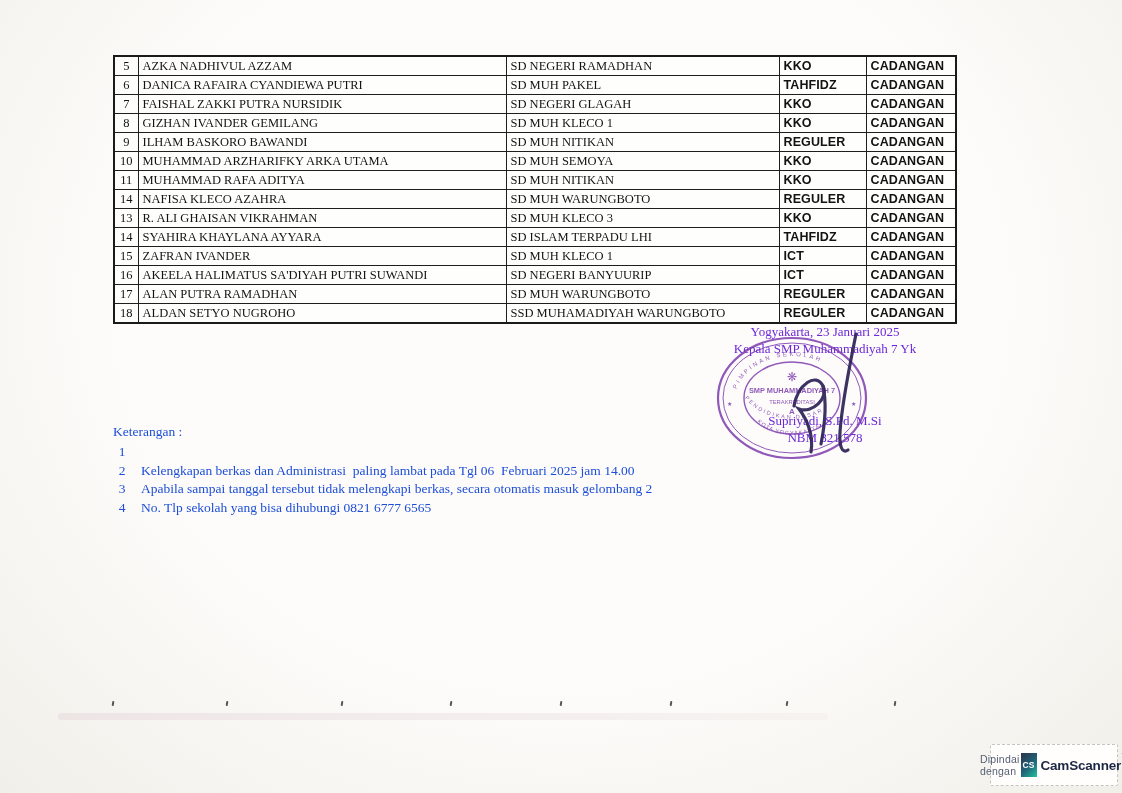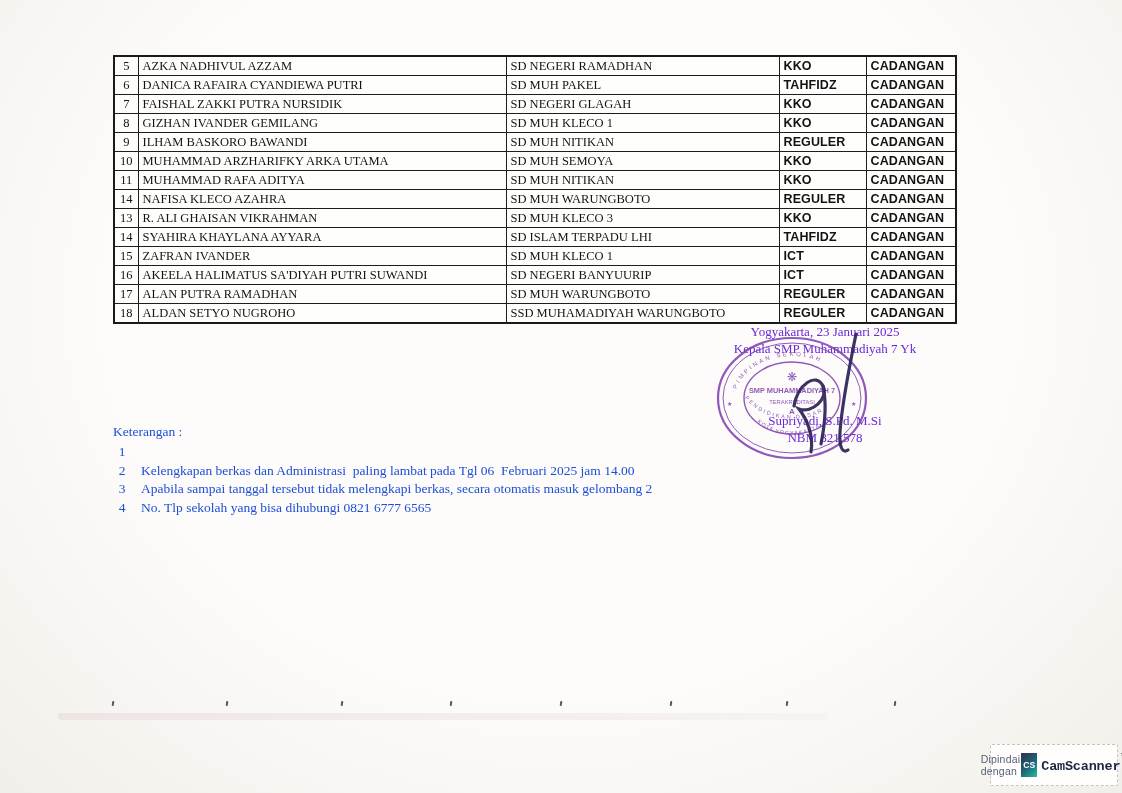--- a/index.html
+++ b/index.html
@@ -62,21 +62,21 @@
     font-family:"Liberation Sans", sans-serif;gap:1px;
   }
   .cam-line1{font-size:10.5px;color:#565f75;letter-spacing:.2px;}
   .cam-row{display:flex;align-items:center;gap:4px;}
   .cam-icon{
     width:16px;height:24px;border-radius:0;flex:none;
     background:linear-gradient(135deg,#2a3b52 10%,#20657a 55%,#1fc39e 100%);
     color:#fff;font-size:8.5px;font-weight:bold;
     display:flex;align-items:center;justify-content:center;
   }
-  .cam-brand{font-size:13.5px;font-weight:bold;color:#1c2742;letter-spacing:-.2px;font-family:Liberation Mono, monospace;}
+  .cam-brand{font-size:13.5px;font-weight:bold;color:#1c2742;letter-spacing:-.2px;}
   .cam-tm{font-size:7px;color:#1c2742;vertical-align:top;position:relative;top:-4px;}
 </style>
 </head>
 <body>
 
 <div class="page">
 
   <table class="students">
     <colgroup>
       <col style="width:24px">

